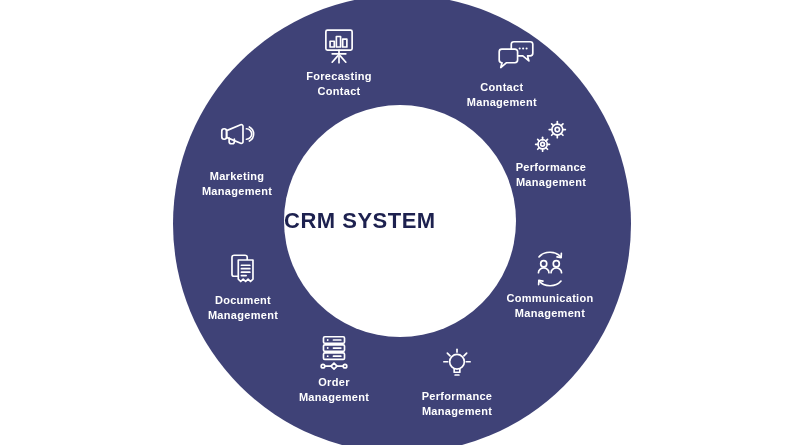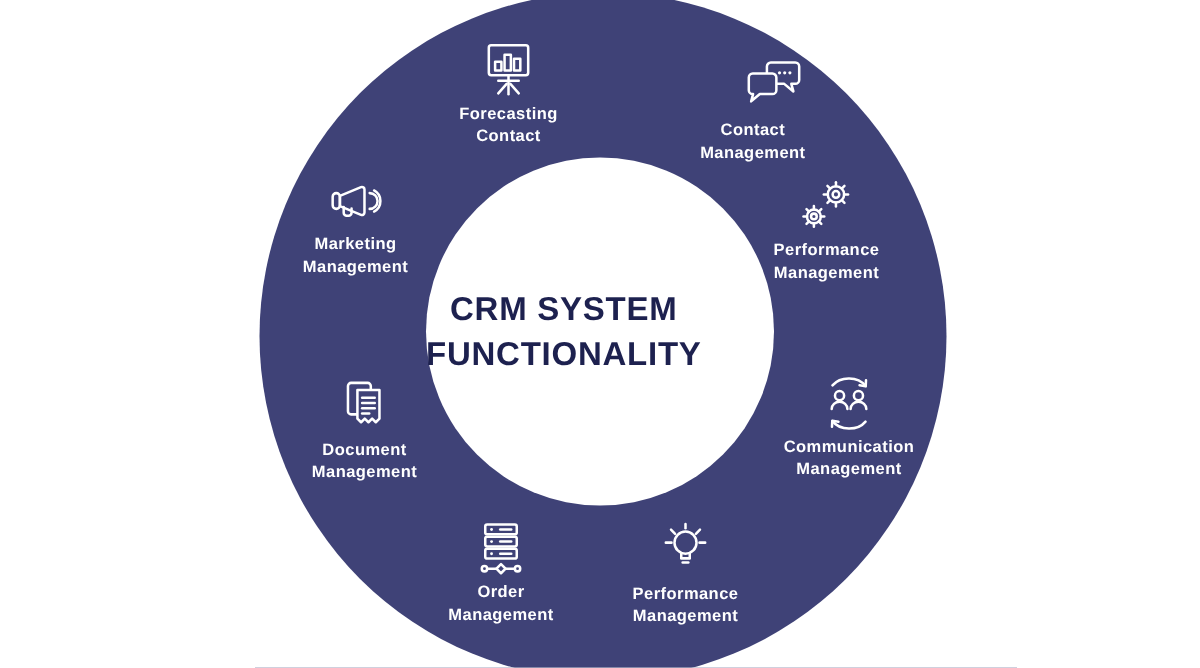--- a/index.html
+++ b/index.html
@@ -82,21 +82,21 @@
         <path d="M8.9 20.9 l-1.6 -1.6"></path>
         <path d="M12 19.6 v-2.2"></path>
         <path d="M15.1 20.9 l1.6 -1.6"></path>
     </svg>
     <div class="label">
       <div>Performance</div>
       <div>Management</div>
     </div>
   </div>
 
-  <div class="item" style="left:496px; top:250px;">
+  <div class="item" style="left:480px; top:250px;">
     <svg class="icon" width="42" height="38" viewBox="0 0 40 36">
       <circle cx="14" cy="13" r="2.9"></circle>
       <path d="M9 21.5 a5 4.6 0 0 1 10 0"></path>
       <circle cx="26" cy="13" r="2.9"></circle>
       <path d="M21 21.5 a5 4.6 0 0 1 10 0"></path>
       <path d="M9.5 6.5 A 12.5 10 0 0 1 30.5 6.8"></path>
       <path d="M30.8 3.2 l-0.2 3.9 l-3.9 -0.7"></path>
       <path d="M30.5 29.5 A 12.5 10 0 0 1 9.5 29.2"></path>
       <path d="M9.2 32.8 l0.2 -3.9 l3.9 0.7"></path>
     </svg>
@@ -116,21 +116,21 @@
       <path d="M10.8 4.8 l2.6 2.6"></path>
       <path d="M29.2 4.8 l-2.6 2.6"></path>
       <path d="M20 1.2 v2.6"></path>
     </svg>
     <div class="label">
       <div>Performance</div>
       <div>Management</div>
     </div>
   </div>
 
-  <div class="item" style="left:264px; top:347px;">
+  <div class="item" style="left:264px; top:334px;">
     <svg class="icon" width="42" height="38" viewBox="0 0 40 36">
       <rect x="10" y="2.5" width="20" height="6.2" rx="1.2"></rect>
       <rect x="10" y="10.2" width="20" height="6.2" rx="1.2"></rect>
       <rect x="10" y="17.9" width="20" height="6.2" rx="1.2"></rect>
       <circle class="dot" cx="14" cy="5.6" r="0.9"></circle>
       <circle class="dot" cx="14" cy="13.3" r="0.9"></circle>
       <circle class="dot" cx="14" cy="21" r="0.9"></circle>
       <path d="M19.5 5.6 h7"></path>
         <path d="M19.5 13.3 h7"></path>
         <path d="M19.5 21 h7"></path>
@@ -154,34 +154,33 @@
       <path d="M18.5 15.8 h8"></path>
       <path d="M18.5 19.1 h8"></path>
       <path d="M18.5 22.4 h4.5"></path>
     </svg>
     <div class="label">
       <div>Document</div>
       <div>Management</div>
     </div>
   </div>
 
-  <div class="item" style="left:167px; top:115px;">
+  <div class="item" style="left:167px; top:115px;gap:13px;">
     <svg class="icon" width="42" height="38" viewBox="0 0 40 36">
       <rect x="5.5" y="13" width="4.6" height="10" rx="2.3"></rect>
       <path d="M10.1 14.8 L23.5 9.2 a1.6 1.6 0 0 1 2.2 1.5 v14.6 a1.6 1.6 0 0 1 -2.2 1.5 L10.1 21.2 z"></path>
       <path d="M12.5 21.8 v3.6 a1.9 1.9 0 0 0 1.9 1.9 h1.2 a1.9 1.9 0 0 0 1.9 -1.9 v-2.6"></path>
       <path d="M29 13 a5 5 0 0 1 0 10"></path>
       <path d="M31.8 11.3 a7.6 7.6 0 0 1 0 13.4"></path>
     </svg>
     <div class="label">
       <div>Marketing</div>
       <div>Management</div>
     </div>
   </div>
 
   <div class="ring-inner">
     <div class="center-title">
       <div>CRM SYSTEM</div>
-      <div>FUNCTIONALITY</div>
     </div>
   </div>
 
 </div>
 
 </body></html>

